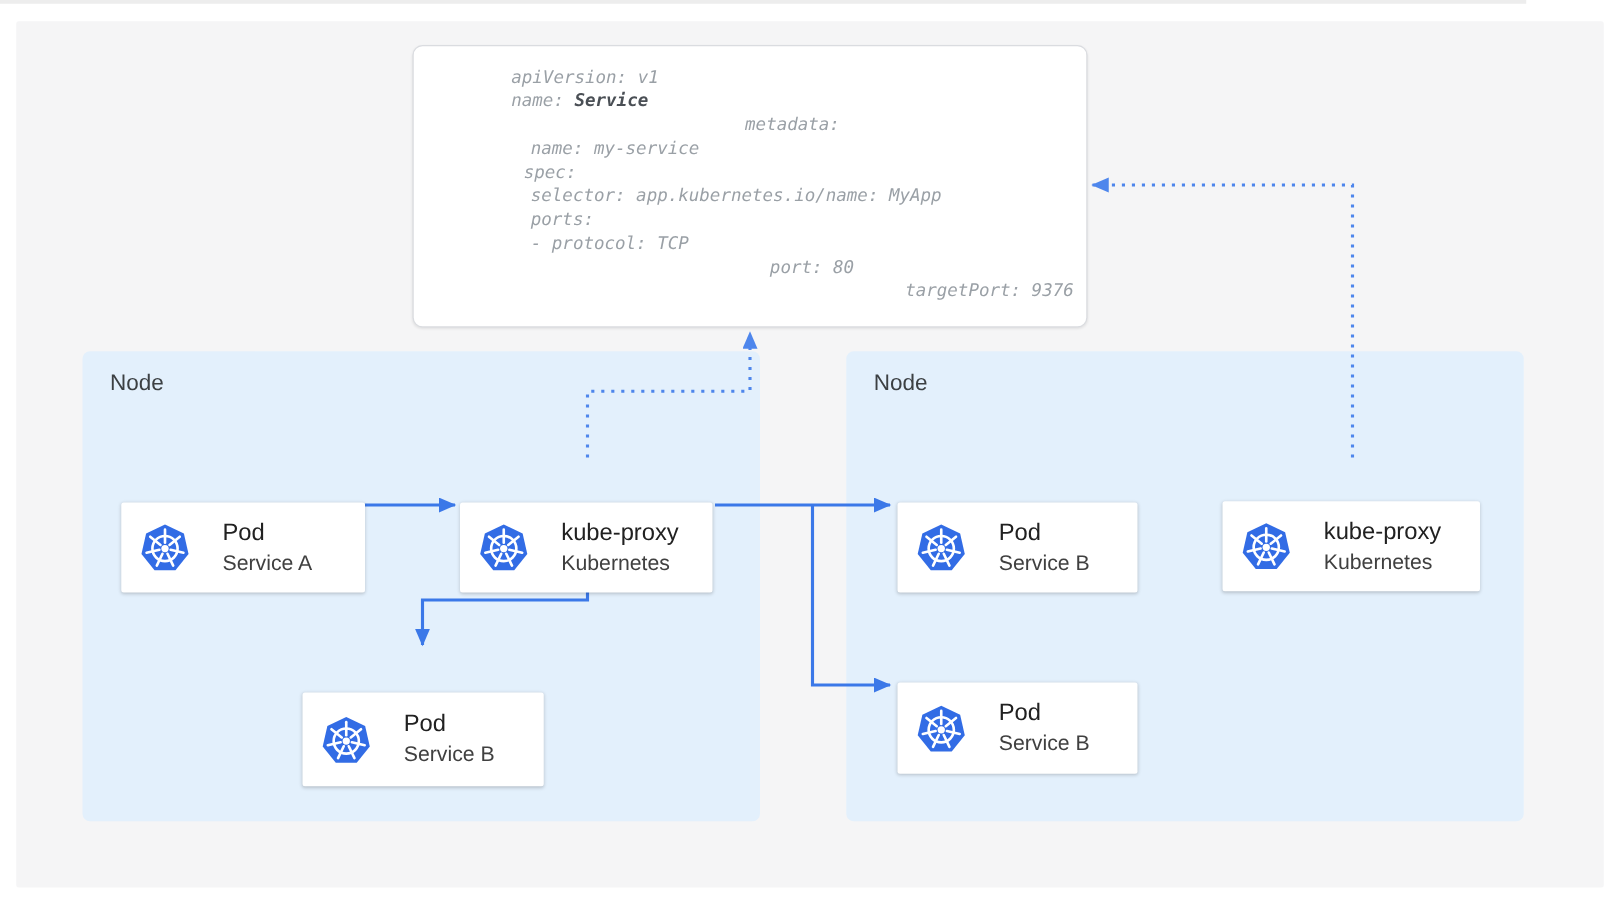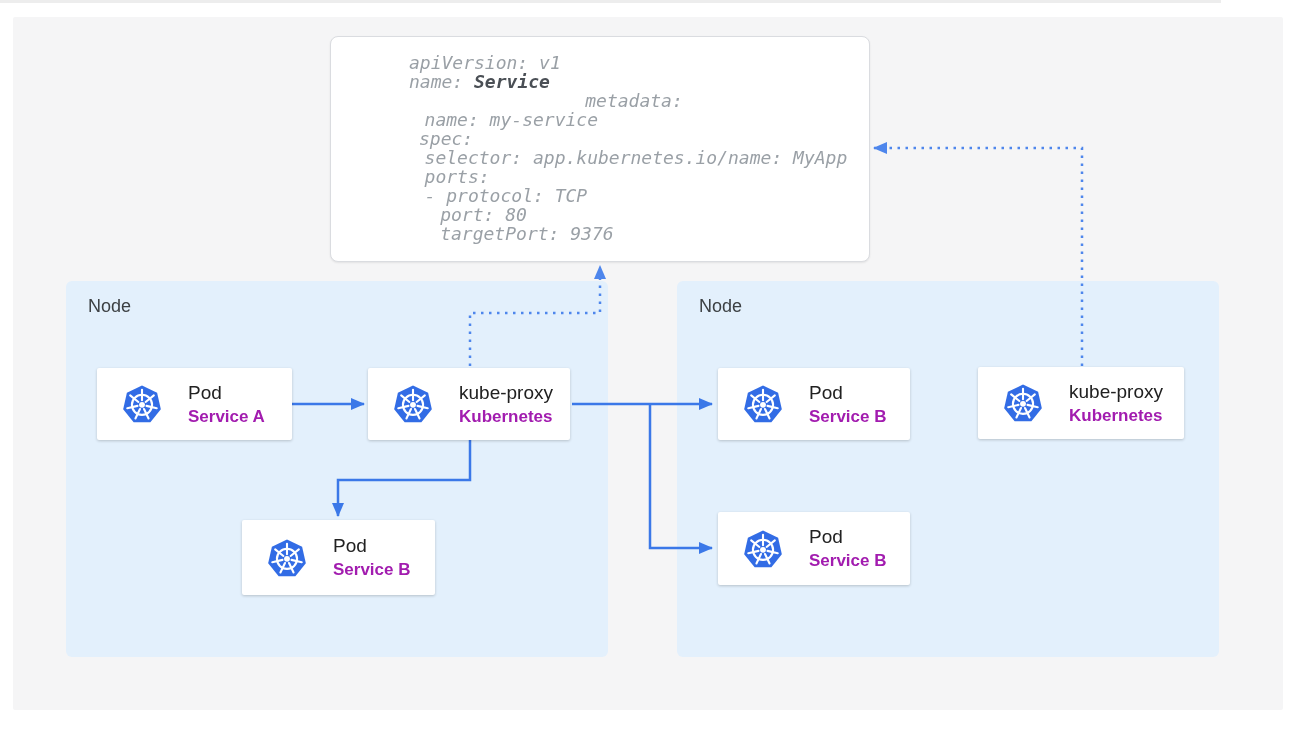--- a/index.html
+++ b/index.html
@@ -35,21 +35,21 @@
     background: #ffffff;
     border: 1px solid #dadce0;
     border-radius: 8px;
     box-shadow: 0 1px 2px rgba(0,0,0,0.08);
     padding: 16px 10px 10px 78px;
     z-index: 3;
   }
   .code-line {
     font-family: "DejaVu Sans Mono", "Liberation Mono", monospace;
     font-style: italic;
-    font-size: 18px;
+    font-size: 14px;
     line-height: 19px;
     white-space: pre;
   }
   .code-normal { color: #9aa0a6; }
   .code-bold   { color: #4a4f55; font-weight: bold; }
   
   .node {
     position: absolute;
     width: 542px; height: 376px;
     top: 264px;               
@@ -67,27 +67,28 @@
     color: #3c4043;
   }
   
   .card {
     position: absolute;
     background: #ffffff;
     border-radius: 2px;
     box-shadow: 0 1px 3px rgba(0,0,0,0.20);
     display: flex;
     align-items: center;
-    padding-left: 24px;
+    padding-left: 14px;
     gap: 25px;
     z-index: 4;
+    margin-top: 34px;
   }
   .card .k8s-logo { width: 42px; height: 42px; flex: none; }
   .card-title    { font-size: 19px; color: #212121; line-height: 24px; }
-  .card-subtitle { font-size: 17px; color: #a21caf; line-height: 23px; font-weight: bold; }
+  .card-subtitle { font-size: 17px; color: #404040; line-height: 23px; }
   
   .card--pod-service-a        { left: 84px;  top: 351px; width: 195px; height: 72px; }
   .card--kube-proxy-left      { left: 355px; top: 351px; width: 202px; height: 72px; }
   .card--pod-service-b-left   { left: 229px; top: 503px; width: 193px; height: 75px; }
   .card--pod-service-b-right1 { left: 705px; top: 351px; width: 192px; height: 72px; }
   .card--pod-service-b-right2 { left: 705px; top: 495px; width: 192px; height: 73px; }
   .card--kube-proxy-right     { left: 965px; top: 350px; width: 206px; height: 72px; }
   
   .arrows {
     position: absolute;
@@ -122,22 +123,22 @@
     <div class="yaml-card">
       <div id="yaml-code">
           <div class="code-line" style="padding-left: 0px;"><span class="code-normal">apiVersion: v1</span></div>
           <div class="code-line" style="padding-left: 0px;"><span class="code-normal">name: </span><span class="code-bold">Service</span></div>
           <div class="code-line" style="padding-left: 0px; text-align: center;"><span class="code-normal">metadata:</span></div>
           <div class="code-line" style="padding-left: 15.6px;"><span class="code-normal">name: my-service</span></div>
           <div class="code-line" style="padding-left: 0px; margin-left: 10px;"><span class="code-normal">spec:</span></div>
           <div class="code-line" style="padding-left: 15.6px;"><span class="code-normal">selector: app.kubernetes.io/name: MyApp</span></div>
           <div class="code-line" style="padding-left: 15.6px;"><span class="code-normal">ports:</span></div>
           <div class="code-line" style="padding-left: 15.6px;"><span class="code-normal">- protocol: TCP</span></div>
-          <div class="code-line" style="padding-left: 31.2px;"><span class="code-normal">port: 80</span></div>
-          <div class="code-line" style="padding-left: 31.2px;"><span class="code-normal">targetPort: 9376</span></div>
+          <div class="code-line" style="padding-left: 31.2px; text-align: center;"><span class="code-normal">port: 80</span></div>
+          <div class="code-line" style="padding-left: 31.2px; text-align: right;"><span class="code-normal">targetPort: 9376</span></div>
         </div>
     </div>
 
     <div class="node node--left">
       <div class="node-label">Node</div>
     </div>
     <div class="node node--right">
       <div class="node-label">Node</div>
     </div>
 

